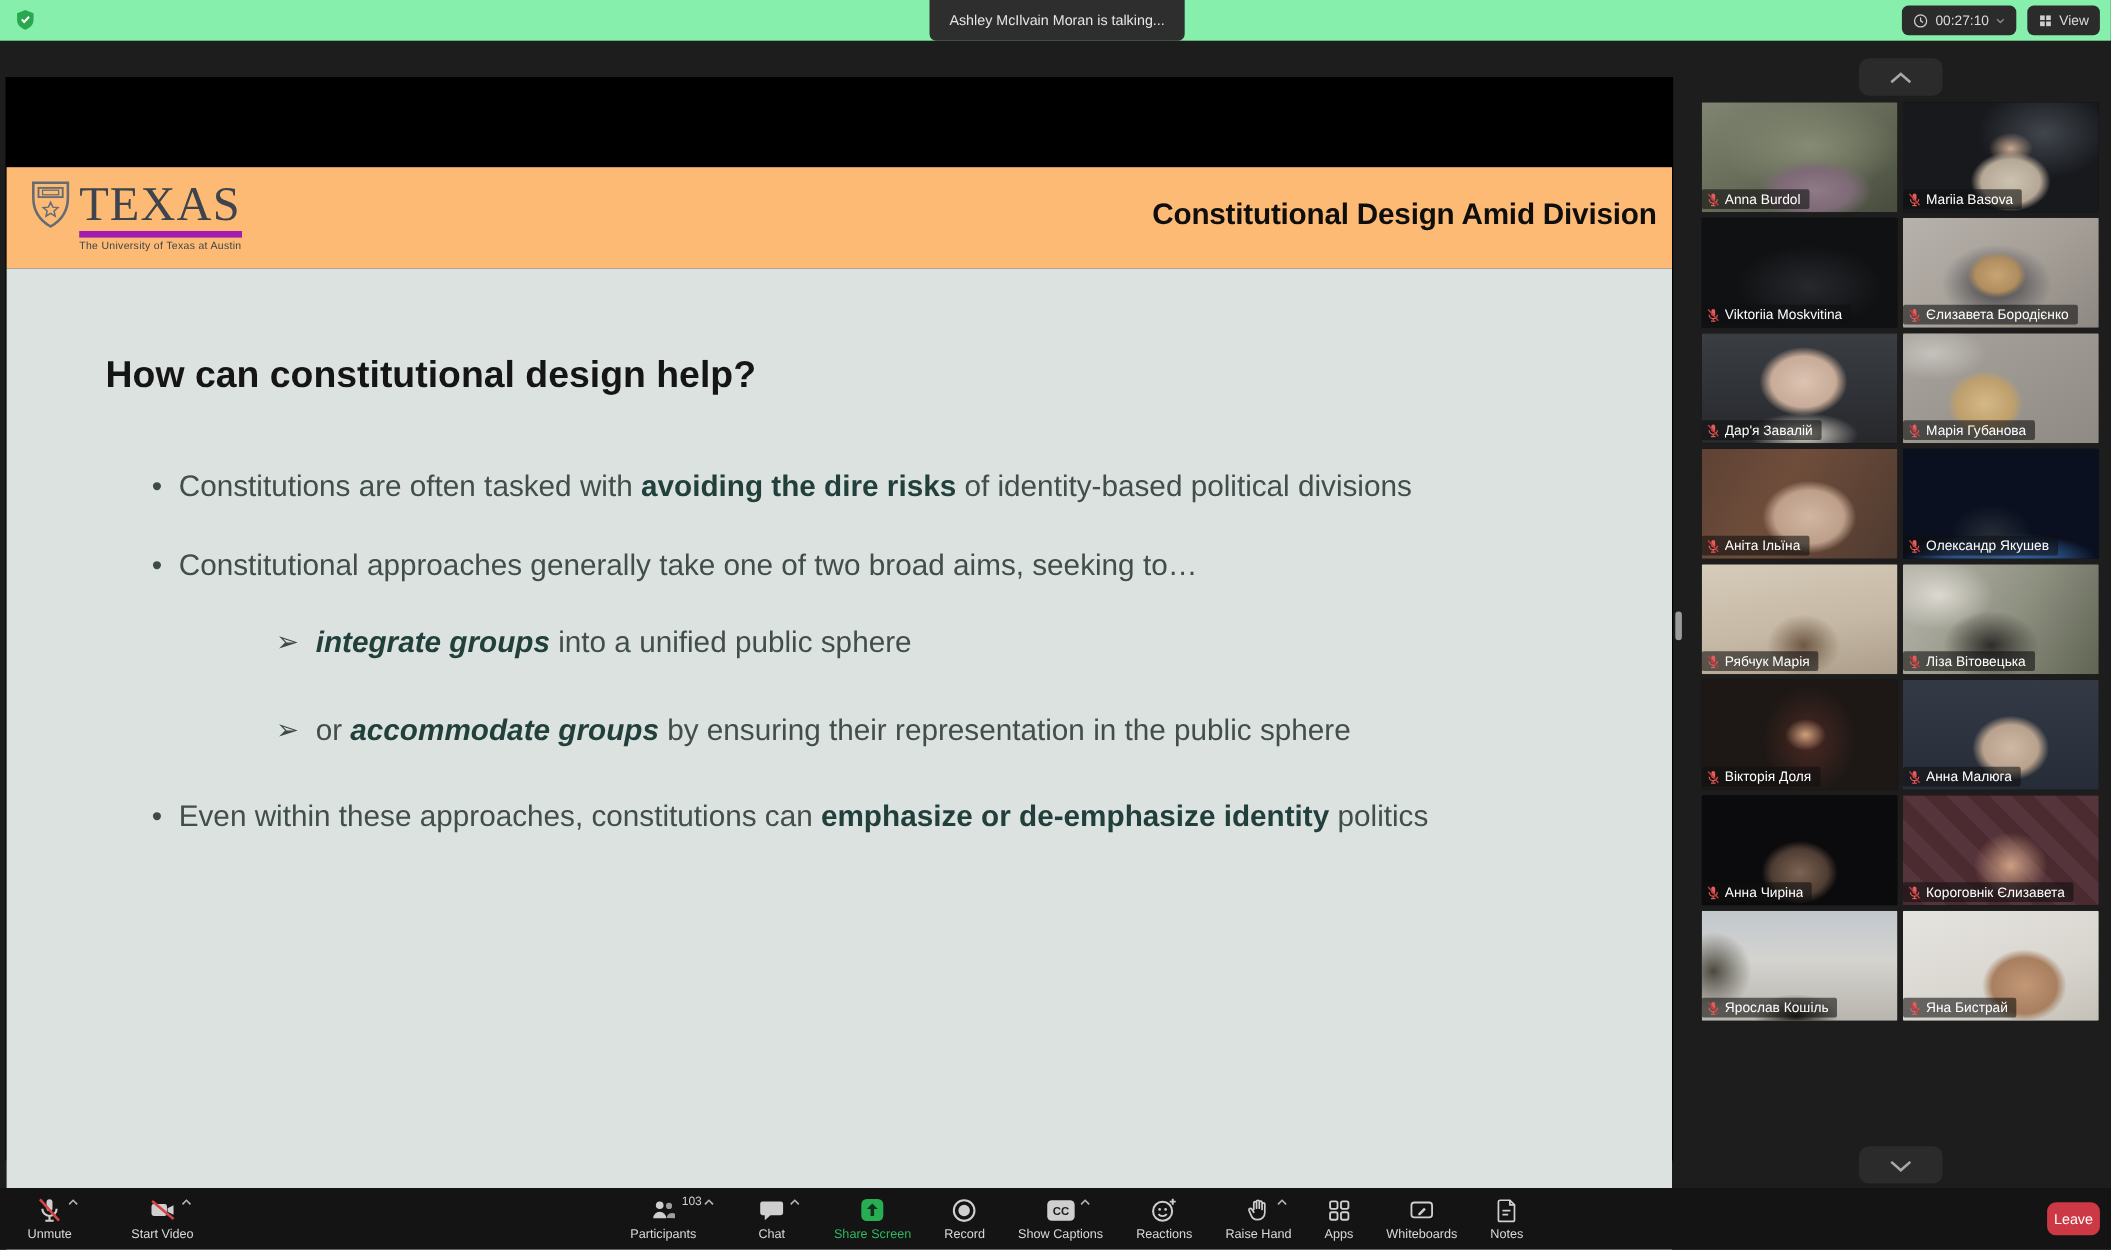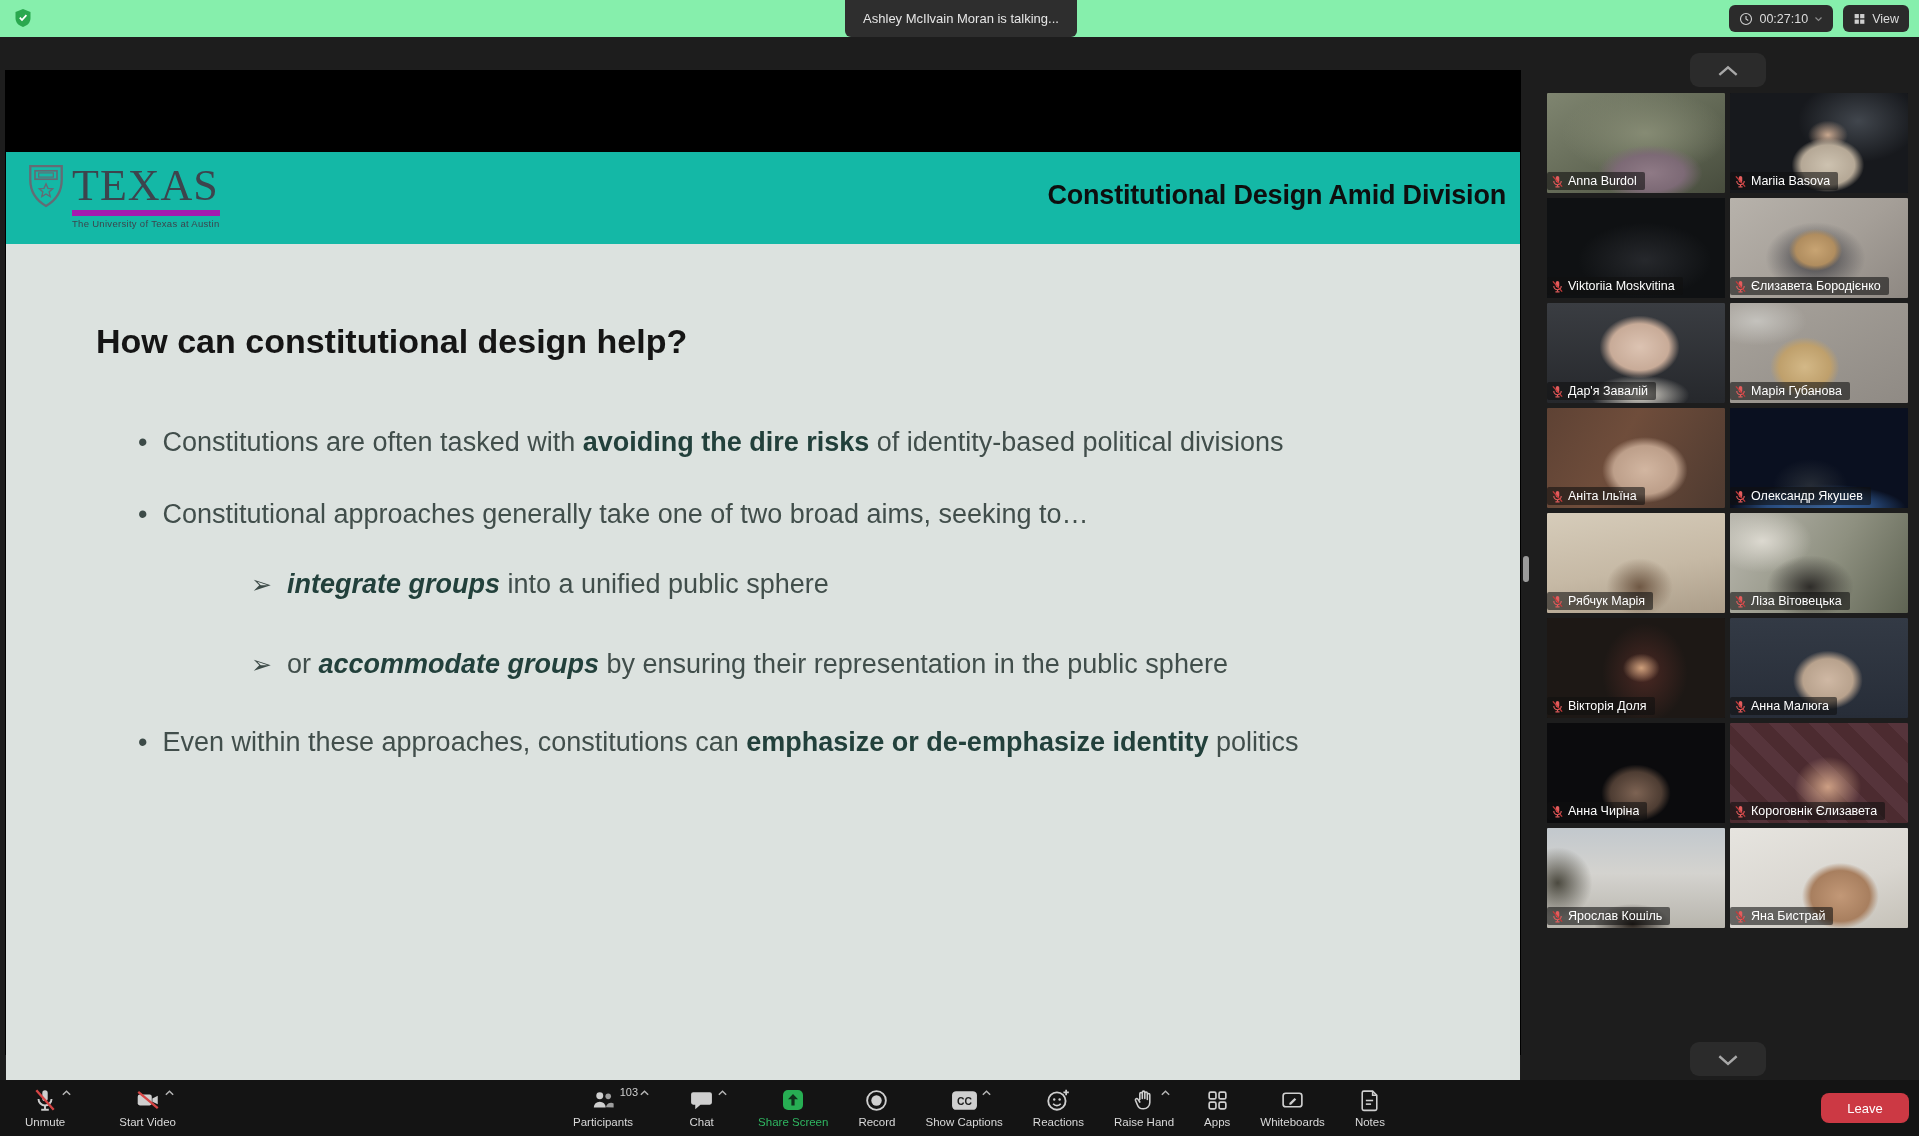--- a/index.html
+++ b/index.html
@@ -13,21 +13,21 @@
   .talk-pill { position:absolute; left:845px; top:0; width:232px; height:37px; background:#2e2e2e;
     border-radius:0 0 6px 6px; display:flex; align-items:center; justify-content:center; }
   .talk-pill span { color:#e6e6e6; font-size:13px; }
   .top-right { position:absolute; right:10px; top:5px; display:flex; gap:10px;padding-left:25px; }
   .pill { height:27px; background:#2b2b2b; border-radius:6px; display:flex; align-items:center;
     gap:6px; padding:0 10px; color:#dcdcdc; font-size:12.5px; cursor:pointer; }
 
   
   .share-area { position:absolute; left:5px; top:70px; width:1516px; height:985px; background:#000; }
   .slide { position:absolute; left:1px; top:82px; width:1514px; height:846px; }
-  .slide-header { position:relative; width:100%; height:92px; background:#14b8a6; }
+  .slide-header { position:relative; width:100%; height:92px; background:#fdba74; }
   .logo { position:absolute; left:22px; top:12px; display:flex; align-items:flex-start; gap:8px; }
   .logo-word { font-family:"Liberation Serif", serif; font-size:44px; line-height:44px;
     color:#3d444d; letter-spacing:1px; }
   .logo-sub { font-size:9.5px; color:#3d444d; margin-top:2px; letter-spacing:0.3px;
     border-top:6px solid #a21caf; padding-top:2px; }
   .slide-title { position:absolute; right:14px; top:28px; font-size:27px; font-weight:bold;
     color:#0e0e0e; letter-spacing:-0.2px; }
   .slide-body { position:relative; width:100%; height:970px; background:#dce2df; }
   .slide-heading { position:absolute; left:90px; top:78px; font-size:34px; font-weight:bold;
     color:#151515; }
@@ -85,21 +85,21 @@
   .toolbar { position:absolute; left:0; bottom:0; width:100%; height:56px; background:#141414; }
   .tb-left { position:absolute; left:12px; top:5px; display:flex; gap:28px; }
   .tb-center { position:absolute; left:560px; top:5px; display:flex; gap:4px; }
   .tb-item { position:relative; display:flex; flex-direction:column; align-items:center;
     gap:2px; padding:1px 13px 0 13px; cursor:pointer; }
   .tb-icon-row { position:relative; height:28px; display:flex; align-items:center; }
   .tb-caret { position:absolute; right:-14px; top:3px; }
   .tb-label { font-size:11.5px; color:#d9d9d9; white-space:nowrap; }
   .tb-item.share .tb-label { color:#2fb661; }
   .tb-count { position:absolute; right:-22px; top:0; font-size:11px; color:#cfcfcf; }
-  .leave-btn { position:absolute; right:10px; top:13px; width:88px; height:30px; background:#cc3944;
+  .leave-btn { position:absolute; right:10px; top:13px; width:48px; height:30px; background:#cc3944;
     border:none; border-radius:8px; color:#fff; font-size:13px; cursor:pointer;
     font-family:"Liberation Sans", sans-serif; }
 </style>
 </head>
 <body>
 
 <div class="screen">
 
   <div class="topbar">
     <div class="shield-btn">

